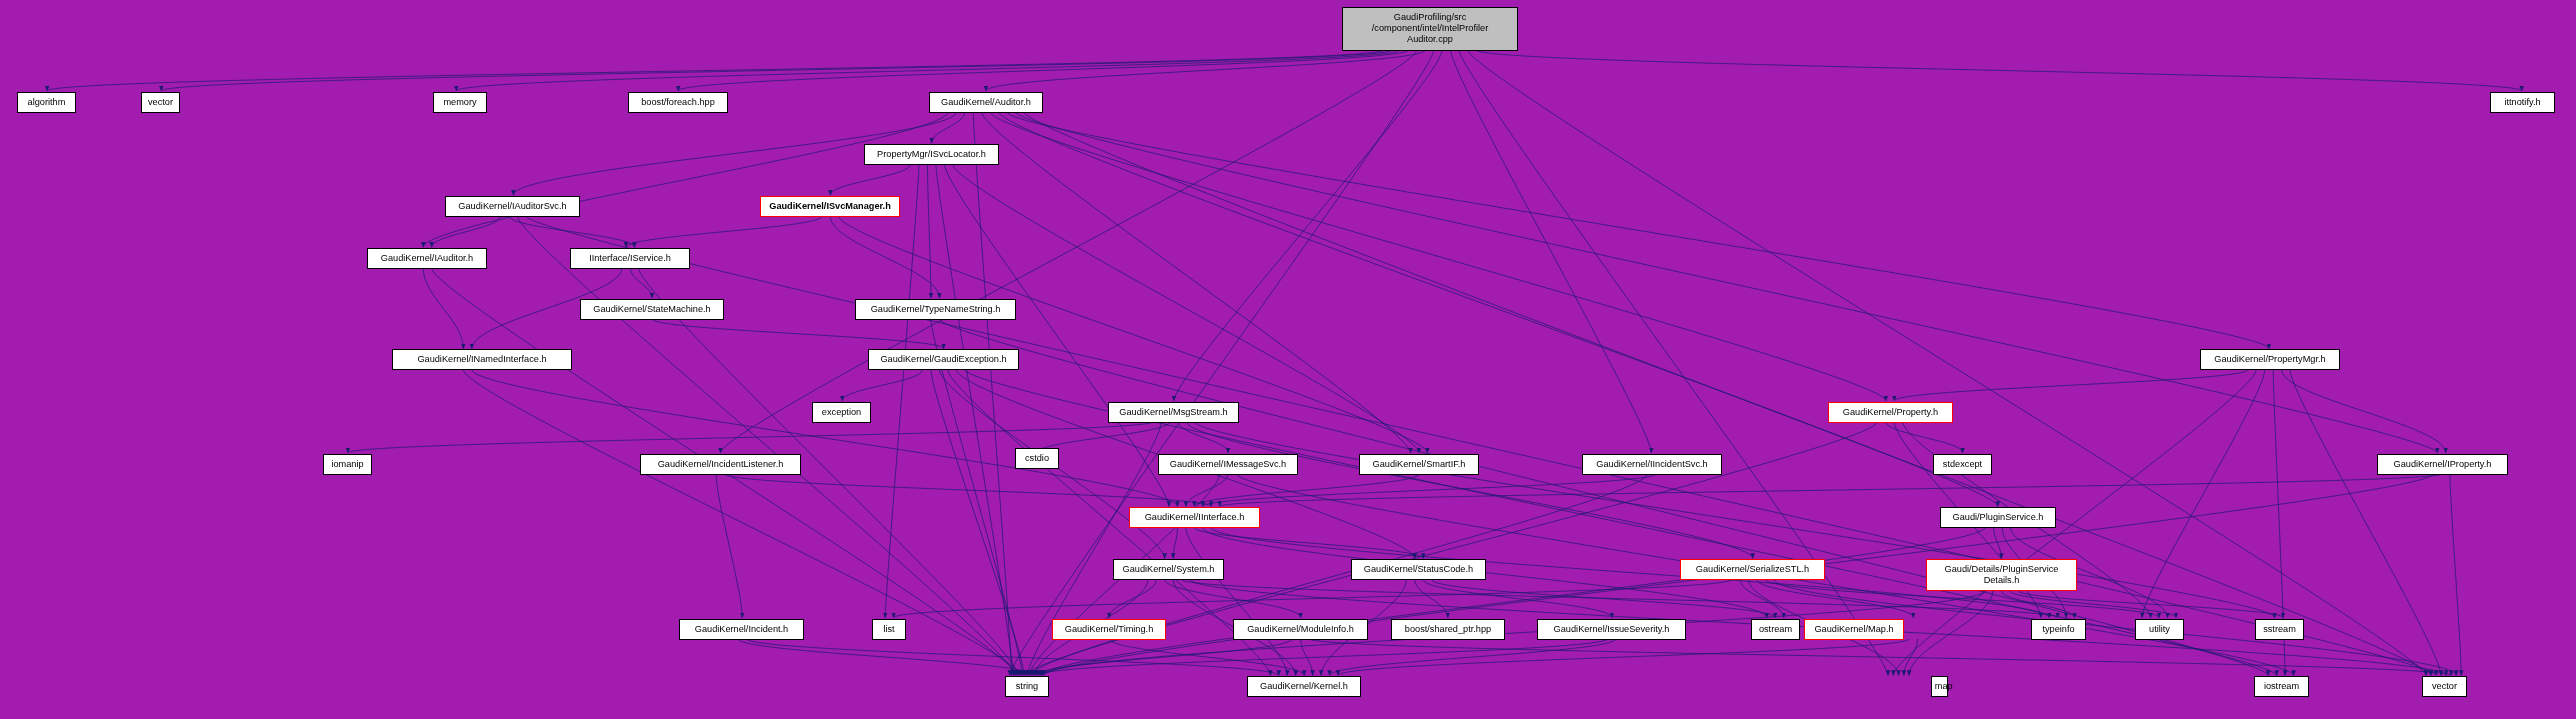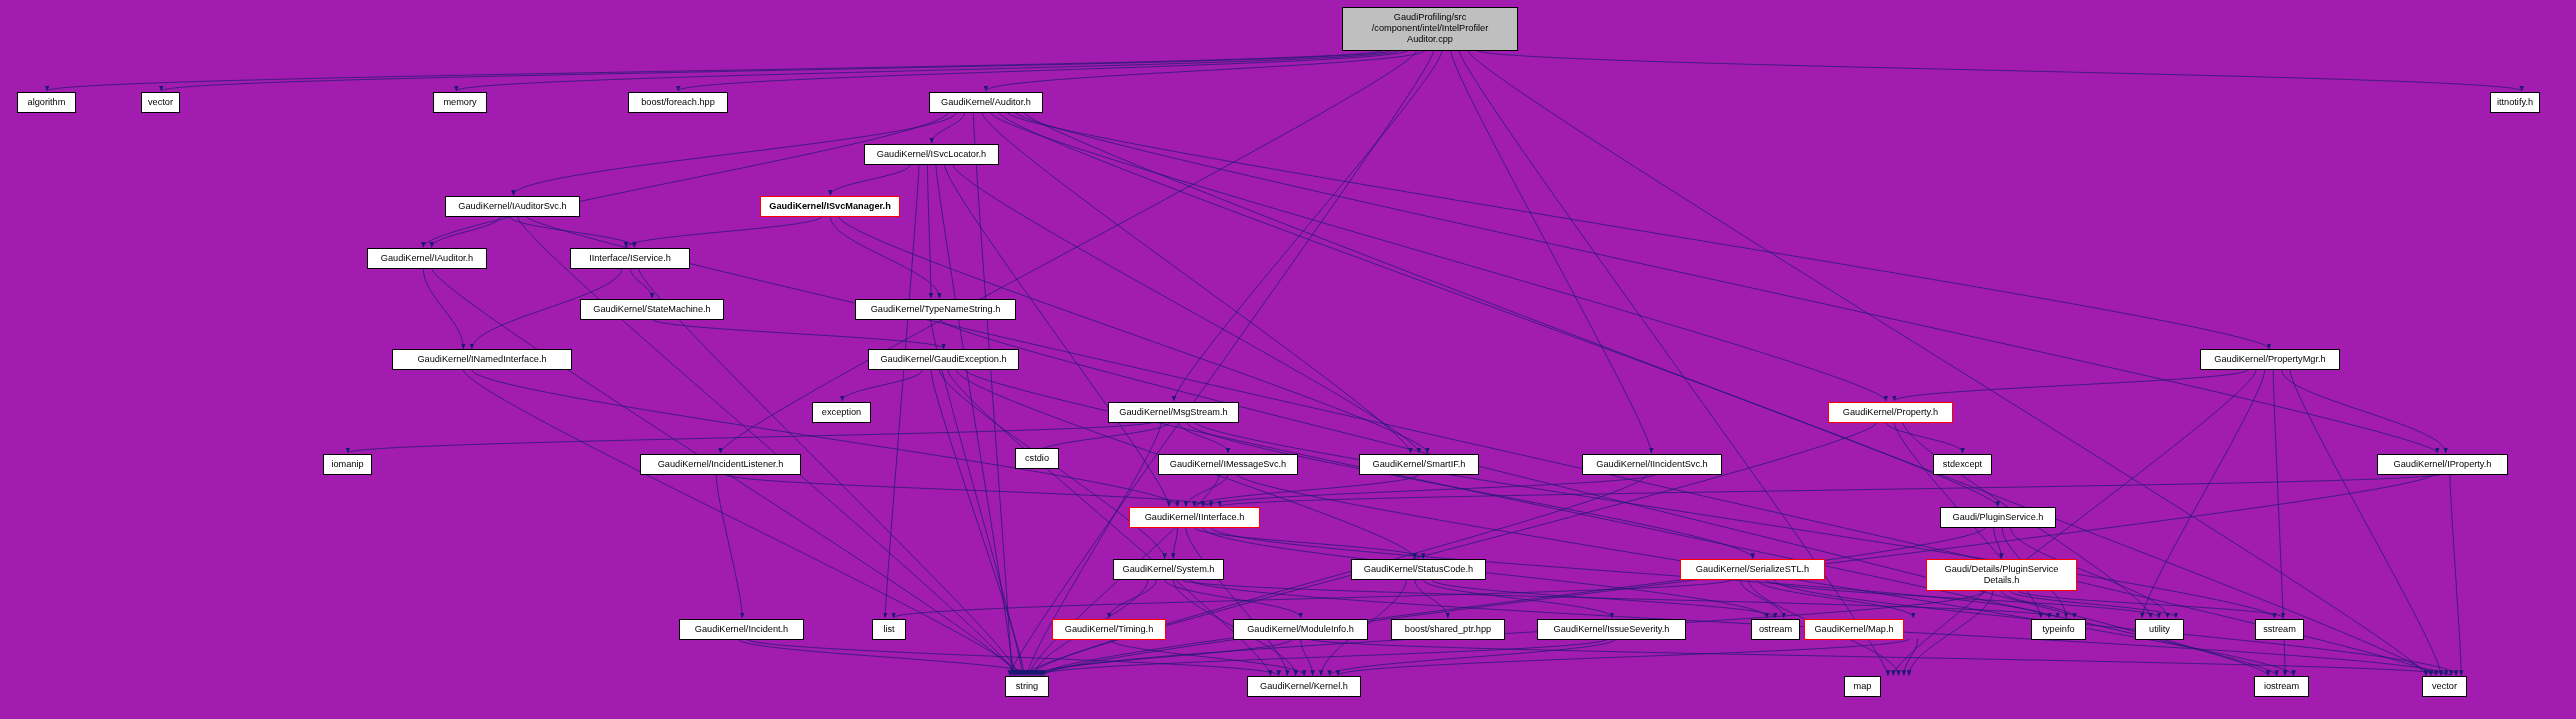--- a/index.html
+++ b/index.html
@@ -159,25 +159,25 @@
     </div>
     <div class="node" style="width: 54px; left: 433px; top: 92px;">
       <div class="nl">memory</div>
     </div>
     <div class="node" style="width: 100px; left: 628px; top: 92px;">
       <div class="nl">boost/foreach.hpp</div>
     </div>
     <div class="node" style="width: 114px; left: 929px; top: 92px;">
       <div class="nl">GaudiKernel/Auditor.h</div>
     </div>
-    <div class="node" style="width: 50px; left: 2490px; top: 92px;">
+    <div class="node" style="width: 65px; left: 2490px; top: 92px;">
       <div class="nl">ittnotify.h</div>
     </div>
     <div class="node" style="width: 135px; left: 864px; top: 144px;">
-      <div class="nl">GaudiKernel/ISvcLocator.h</div>
+      <div class="nl">PropertyMgr/ISvcLocator.h</div>
     </div>
     <div class="node" style="width: 135px; left: 445px; top: 196px;">
       <div class="nl">GaudiKernel/IAuditorSvc.h</div>
     </div>
     <div class="node truncated" style="width: 140px; left: 760px; top: 196px; font-weight: bold;">
       <div class="nl">GaudiKernel/ISvcManager.h</div>
     </div>
     <div class="node" style="width: 120px; left: 367px; top: 248px;">
       <div class="nl">GaudiKernel/IAuditor.h</div>
     </div>
@@ -283,21 +283,21 @@
     </div>
     <div class="node" style="width: 49px; left: 2255px; top: 619px;">
       <div class="nl">sstream</div>
     </div>
     <div class="node" style="width: 44px; left: 1005px; top: 676px;">
       <div class="nl">string</div>
     </div>
     <div class="node" style="width: 114px; left: 1247px; top: 676px;">
       <div class="nl">GaudiKernel/Kernel.h</div>
     </div>
-    <div class="node" style="width: 37px; left: 1844px; top: 676px;">
+    <div class="node" style="width: 17px; left: 1931px; top: 676px;">
       <div class="nl">map</div>
     </div>
     <div class="node" style="width: 55px; left: 2254px; top: 676px;">
       <div class="nl">iostream</div>
     </div>
     <div class="node" style="width: 45px; left: 2422px; top: 676px;">
       <div class="nl">vector</div>
     </div>
   </div>
 

